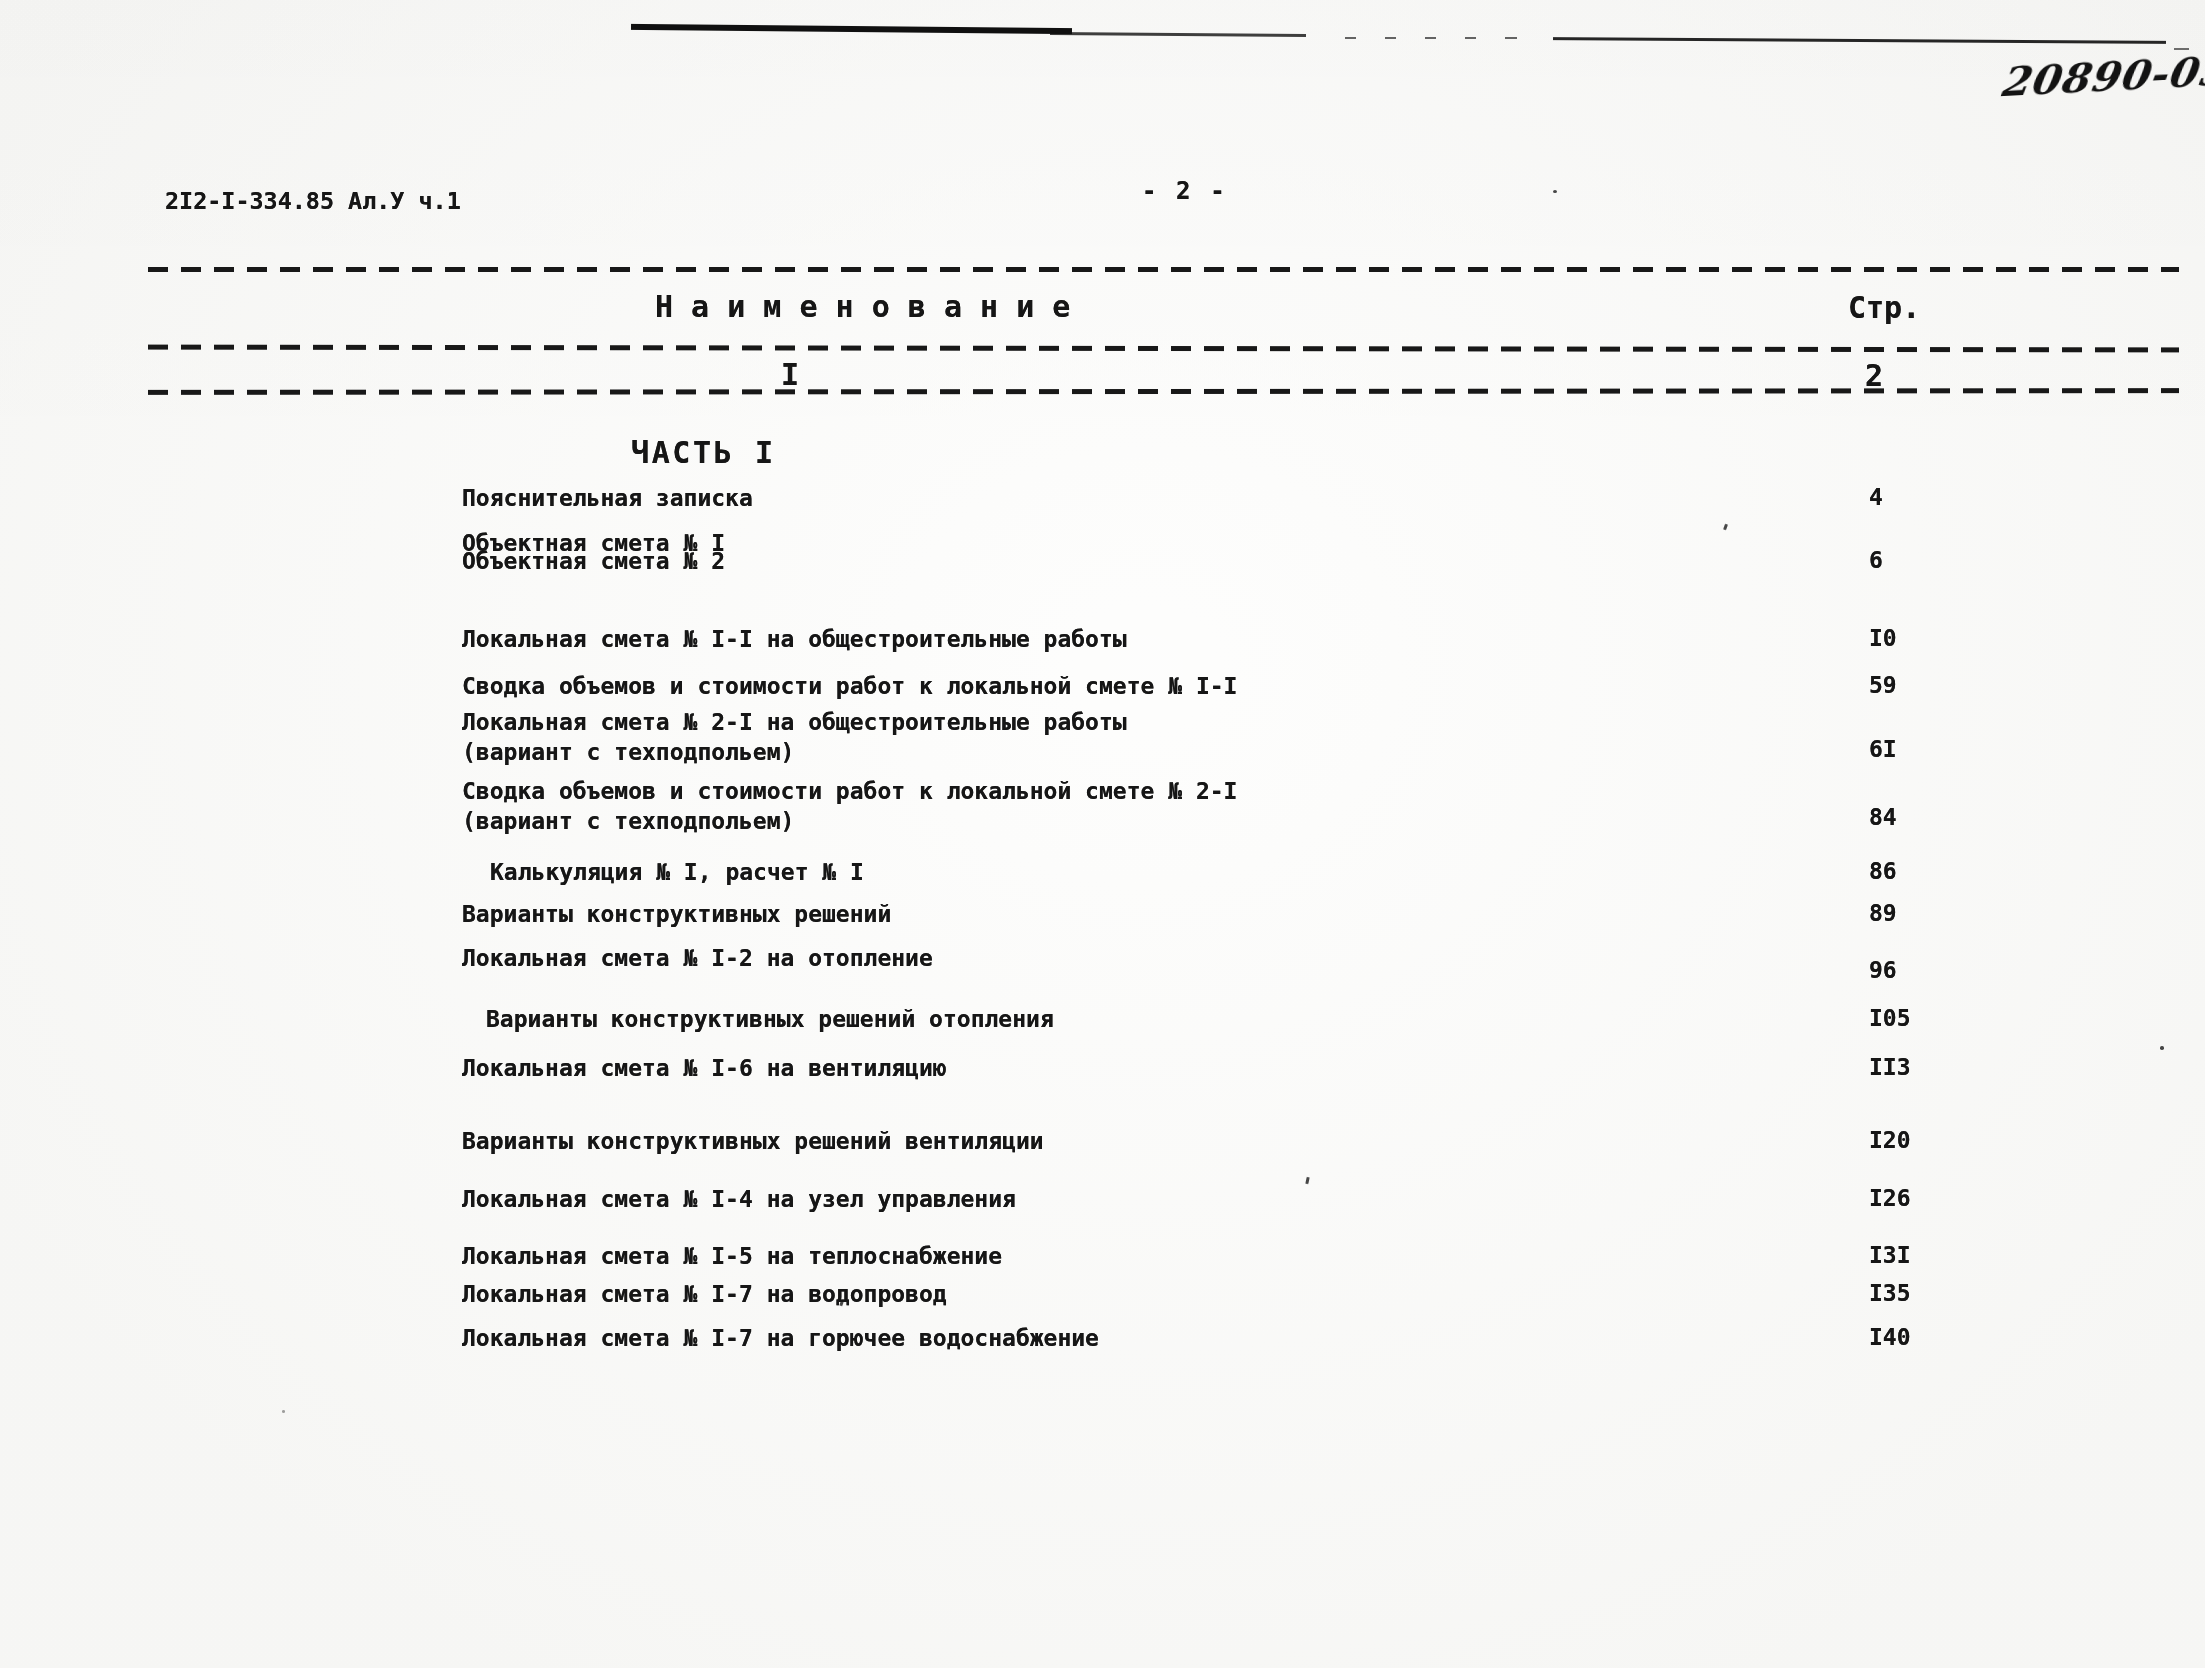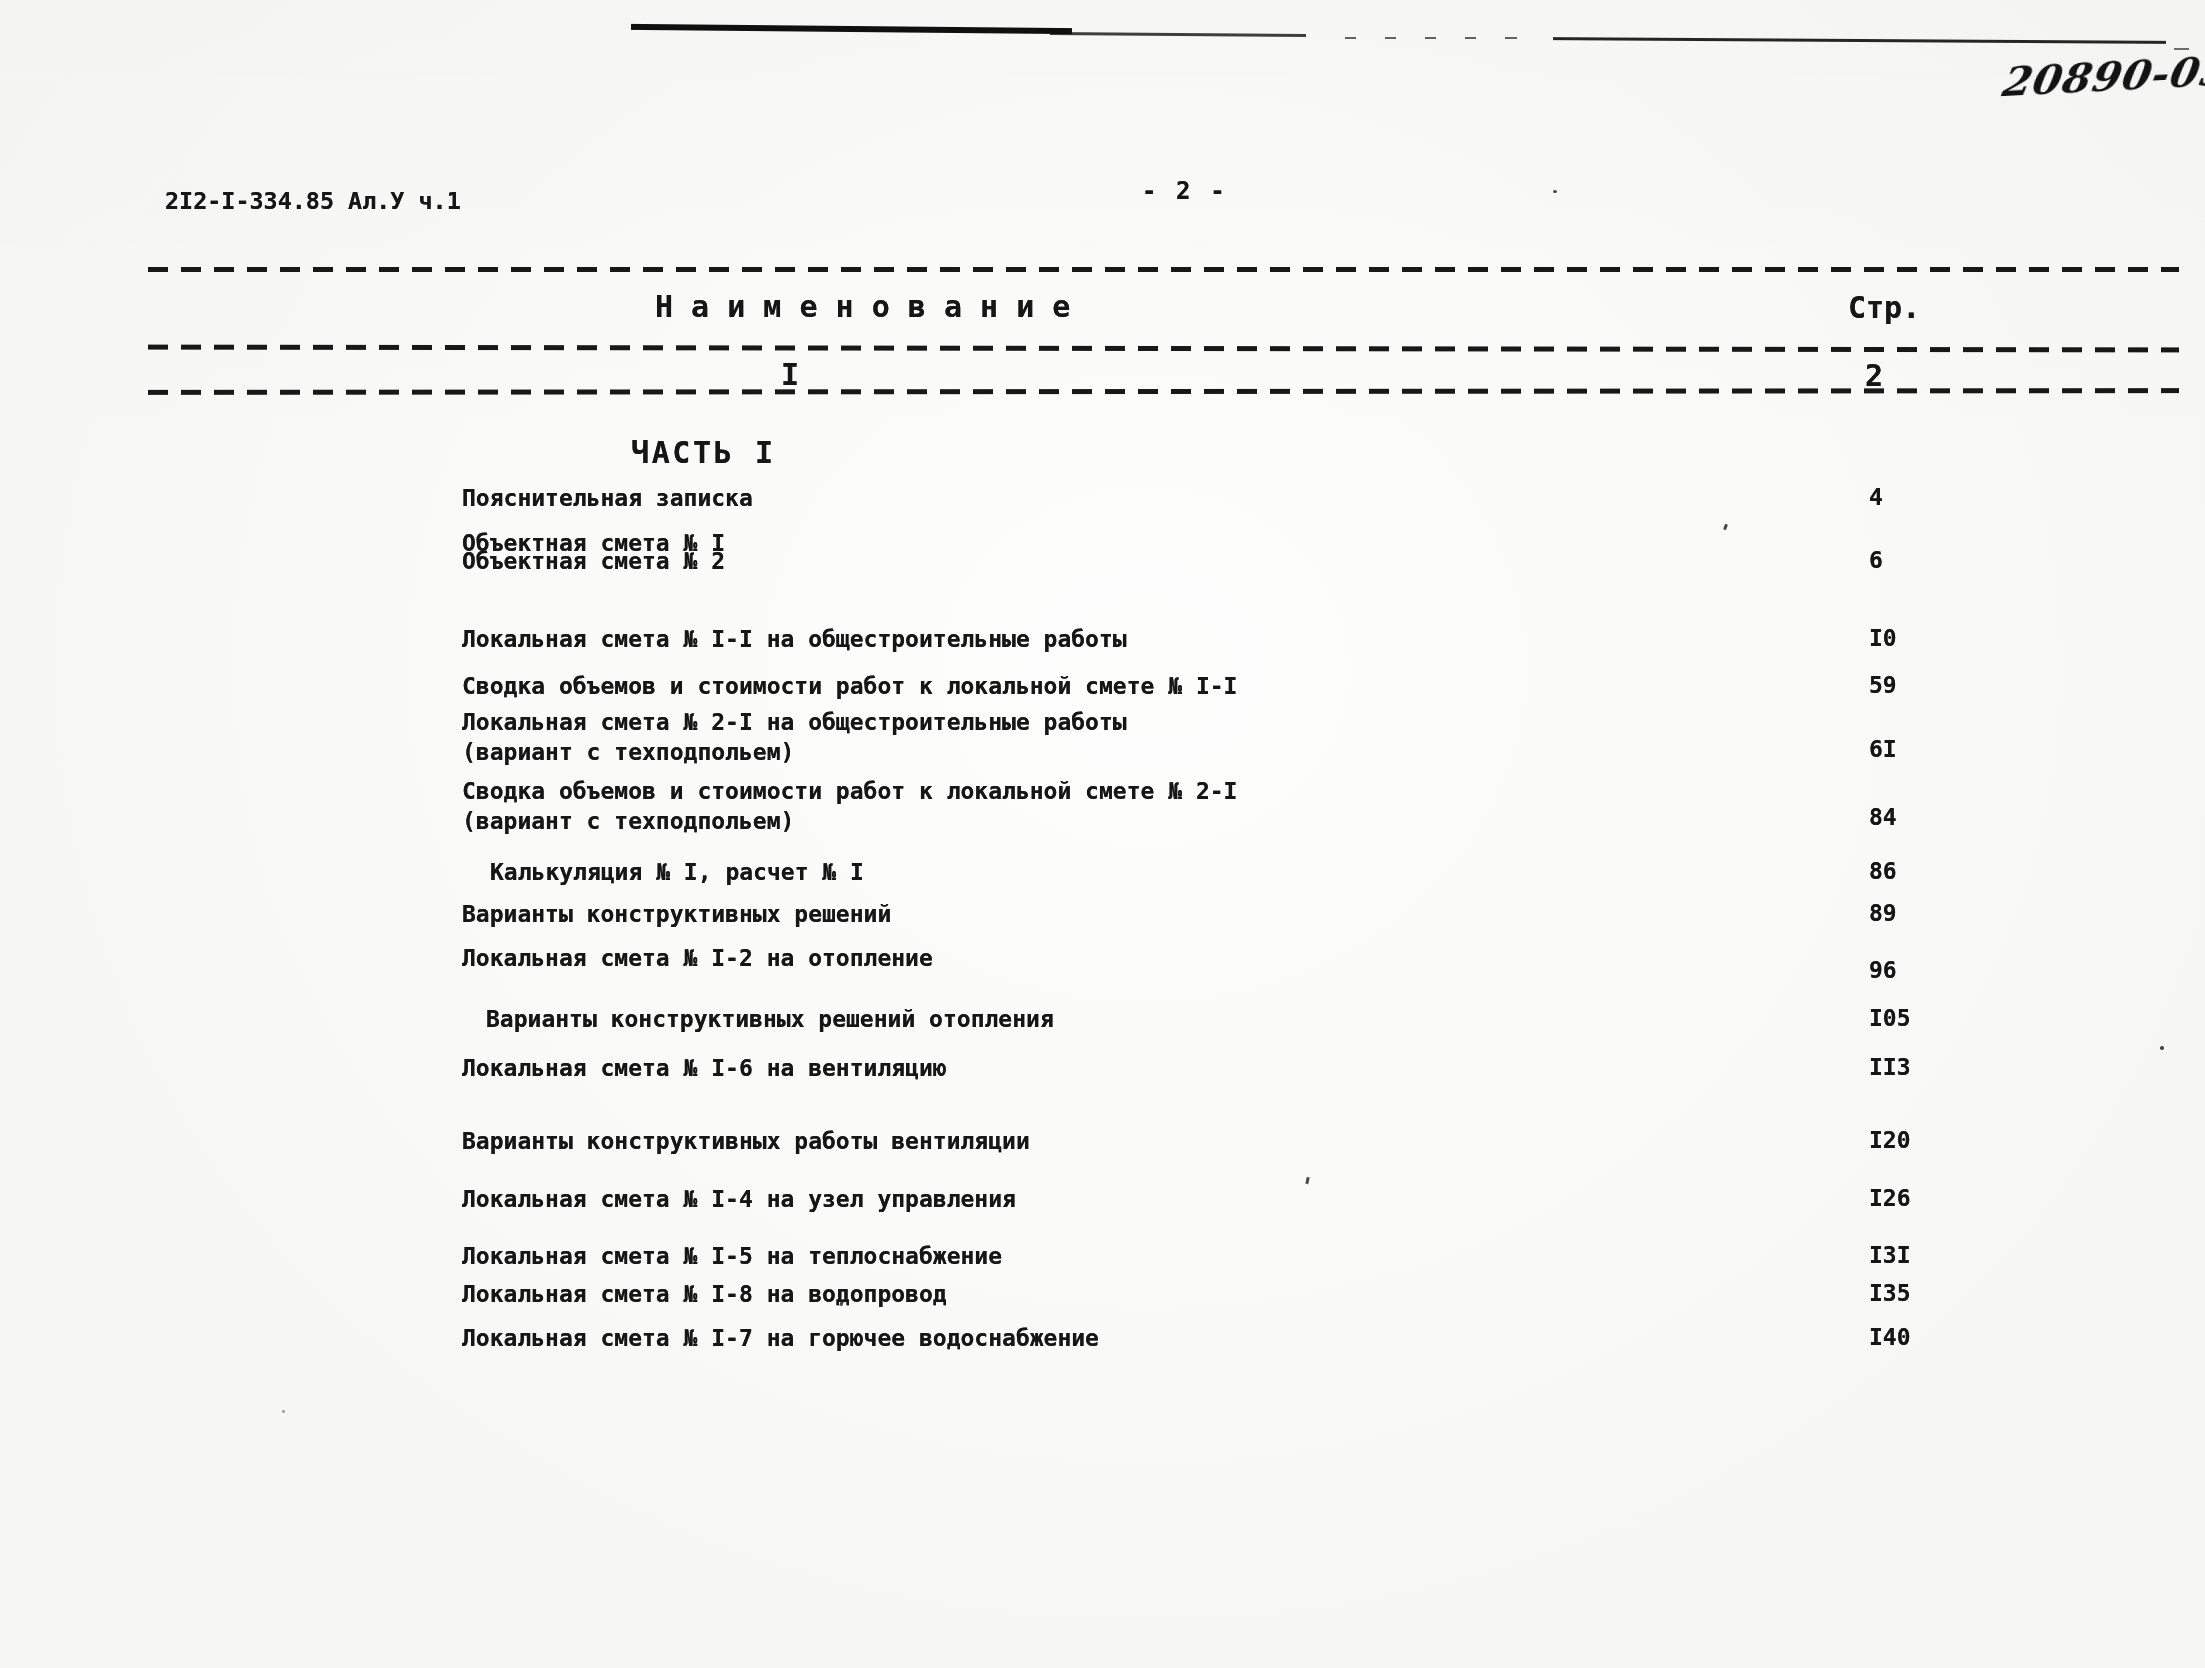--- a/index.html
+++ b/index.html
@@ -165,33 +165,33 @@
     </div>
     <div class="row" style="top: 1005px;">
       <div class="row-title tw" style="position: relative; left: 0px; margin-left: 24px;">Варианты конструктивных решений отопления</div>
       <div class="row-page" style="top: 0px; filter: blur(0.2px); text-shadow: rgba(10, 10, 10, 0.75) 0px 0px 0.5px;">I05</div>
     </div>
     <div class="row" style="top: 1054px;">
       <div class="row-title tw" style="position: relative; left: 0px;">Локальная смета № I-6 на вентиляцию</div>
       <div class="row-page" style="top: 0px; filter: blur(0.2px); text-shadow: rgba(10, 10, 10, 0.75) 0px 0px 0.5px;">II3</div>
     </div>
     <div class="row" style="top: 1127px;">
-      <div class="row-title tw" style="position: relative; left: 0px;">Варианты конструктивных работы вентиляции</div>
+      <div class="row-title tw" style="position: relative; left: 0px;">Варианты конструктивных решений вентиляции</div>
       <div class="row-page" style="top: 0px; filter: blur(0.2px); text-shadow: rgba(10, 10, 10, 0.75) 0px 0px 0.5px;">I20</div>
     </div>
     <div class="row" style="top: 1185px;">
       <div class="row-title tw" style="position: relative; left: 0px;">Локальная смета № I-4 на узел управления</div>
       <div class="row-page" style="top: 0px; filter: blur(0.2px); text-shadow: rgba(10, 10, 10, 0.75) 0px 0px 0.5px;">I26</div>
     </div>
     <div class="row" style="top: 1242px;">
       <div class="row-title tw" style="position: relative; left: 0px;">Локальная смета № I-5 на теплоснабжение</div>
       <div class="row-page" style="top: 0px; filter: blur(0.2px); text-shadow: rgba(10, 10, 10, 0.75) 0px 0px 0.5px;">I3I</div>
     </div>
     <div class="row" style="top: 1280px;">
-      <div class="row-title tw" style="position: relative; left: 0px;">Локальная смета № I-8 на водопровод</div>
+      <div class="row-title tw" style="position: relative; left: 0px;">Локальная смета № I-7 на водопровод</div>
       <div class="row-page" style="top: 0px; filter: blur(0.2px); text-shadow: rgba(10, 10, 10, 0.75) 0px 0px 0.5px;">I35</div>
     </div>
     <div class="row" style="top: 1324px;">
       <div class="row-title tw" style="position: relative; left: 0px;">Локальная смета № I-7 на горючее водоснабжение</div>
       <div class="row-page" style="top: 0px; filter: blur(0.2px); text-shadow: rgba(10, 10, 10, 0.75) 0px 0px 0.5px;">I40</div>
     </div>
   </div>
 
 
 </body></html>

